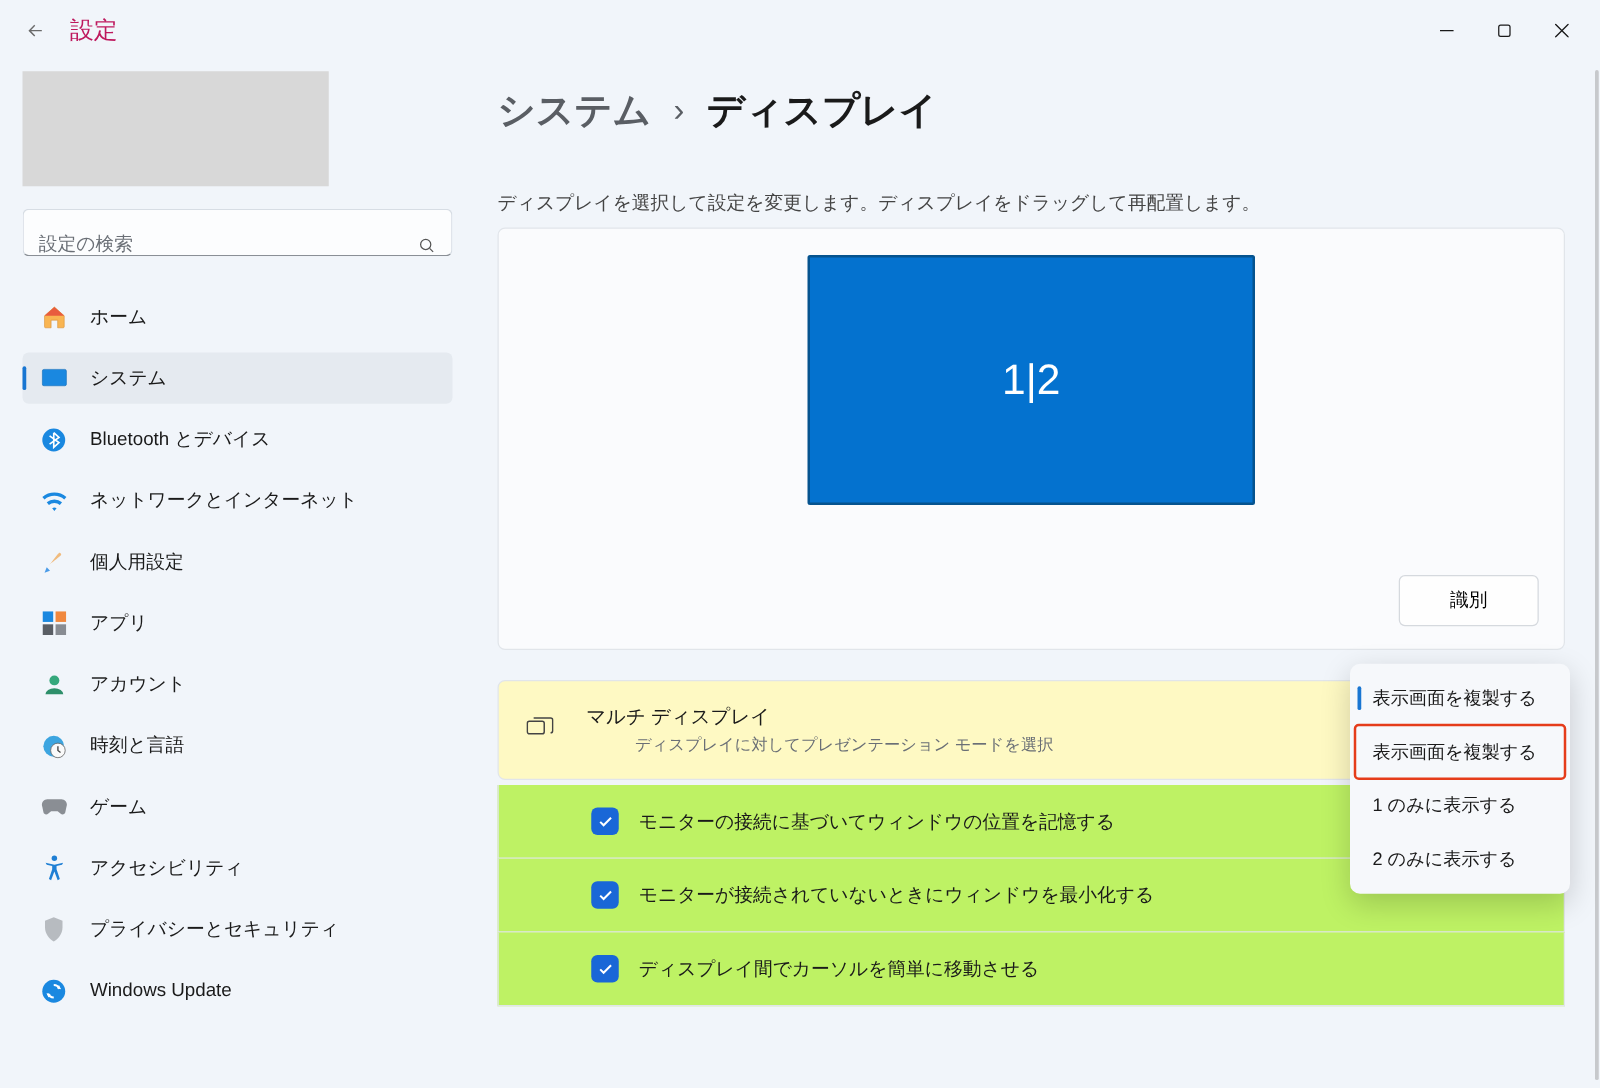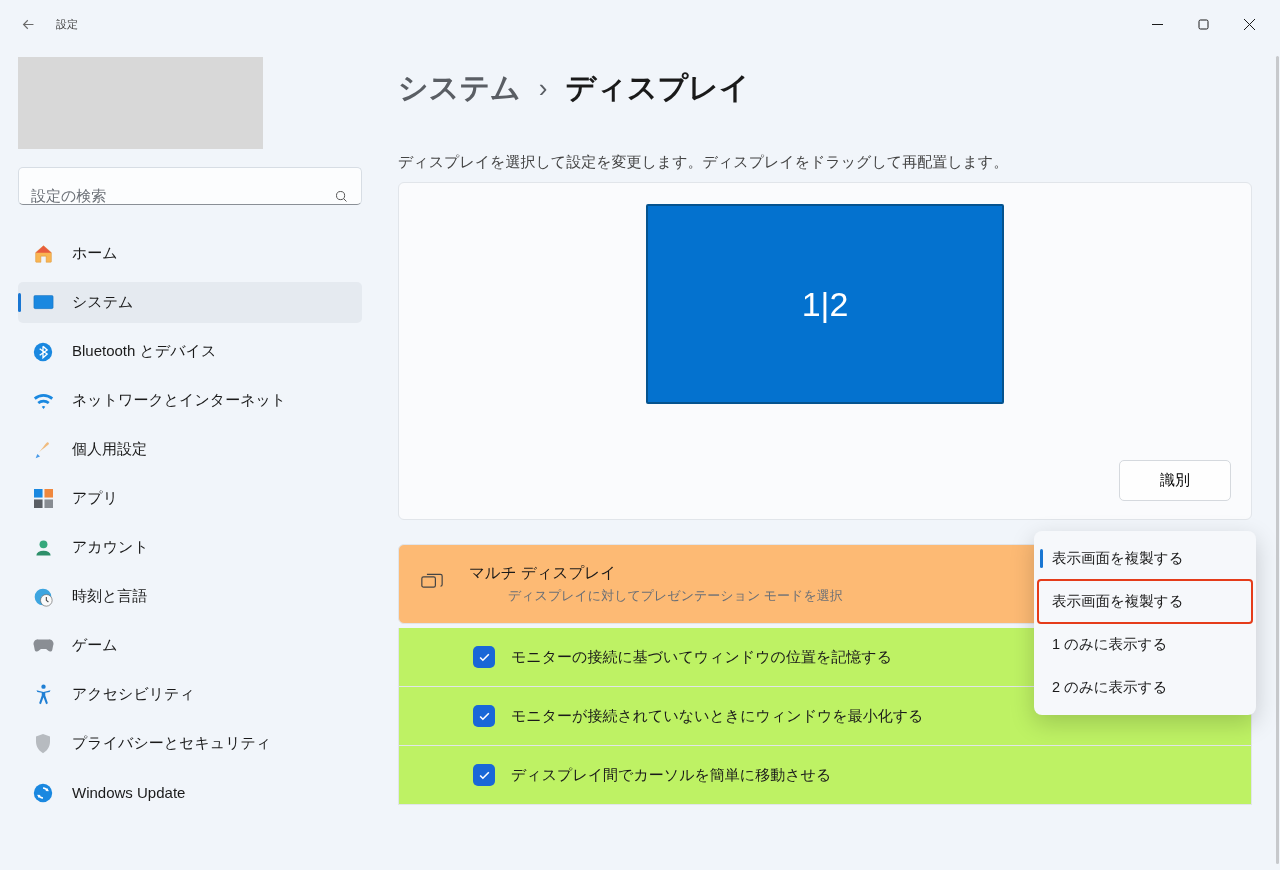--- a/index.html
+++ b/index.html
@@ -1,21 +1,21 @@
 <!DOCTYPE html>
 <html><head>
 <meta charset="utf-8">
 <style>
 * { margin: 0; padding: 0; box-sizing: border-box; font-family: "Yu Gothic UI", "Segoe UI", sans-serif; }
 body { background: #f1f5fa; width: 1280px; height: 870px; overflow: hidden; position: relative; }
 
 
 .titlebar { display: flex; align-items: center; height: 48px; padding: 0 8px; }
 .back-btn { width: 40px; height: 40px; display: flex; align-items: center; justify-content: center; color: #6a6a6a; }
-.titlebar-title { font-size: 11px; margin-left: 8px; color: #404040; }
+.titlebar-title { font-size: 19px; margin-left: 8px; color: #be185d; }
 .window-controls { margin-left: auto; display: flex; }
 .window-ctrl { width: 46px; height: 40px; display: flex; align-items: center; justify-content: center; color: #1a1a1a; }
 
 
 .sidebar { position: absolute; left: 0; top: 48px; width: 380px; bottom: 0; padding: 9px 18px 0 18px; }
 .user-placeholder { width: 245px; height: 92px; background: #d8d8d8; margin-bottom: 18px; }
 .search-box { position: relative; width: 344px; height: 38px; background: #fcfdfe; border: 1px solid #d7dde4; border-radius: 5px; border-bottom: 1.5px solid #8a8f96; display: flex; align-items: flex-end; padding: 0 12px; margin-bottom: 28px; }
 .search-input { border: none; background: transparent; flex: 1; font-size: 15px; outline: none; color: #555; }
 .search-input::placeholder { color: #6a6f76; }
 .search-icon { color: #555; }
@@ -33,27 +33,27 @@
 .bc-sep { font-size: 26px; color: #5a5e64; }
 .bc-current { font-size: 30px; font-weight: 600; color: #1a1a1a; }
 .subhelp { font-size: 15px; color: #444; margin-bottom: 10px; margin-top: 14px; }
 
 .display-arrangement { border: 1px solid #e1e5ea; border-radius: 6px; background: #fafbfd; padding: 21px 20px 18px 20px; position: relative; margin-bottom: 24px; }
 .monitor { width: 358px; height: 200px; background: #0472cf; color: #ffffff; display: flex; align-items: center; justify-content: center; font-size: 34px; font-weight: 400; margin: 0 auto 56px auto; border: 2px solid #05538f; border-radius: 2px; }
 .arrangement-footer { display: flex; justify-content: flex-end; gap: 12px; }
 .identify-btn { background: #fefefe; border: 1px solid #d5d9de; border-radius: 5px; padding: 10px 40px; font-size: 15px; cursor: pointer; }
 
 
-.dropdown { position: absolute; right: 24px; top: 531px; width: 222px; background: #f6f8fb; border-radius: 8px; box-shadow: 0 8px 24px rgba(0,0,0,0.18); padding: 6px 4px; z-index: 10; }
+.dropdown { position: absolute; right: 24px; top: 531px; width: 176px; background: #f6f8fb; border-radius: 8px; box-shadow: 0 8px 24px rgba(0,0,0,0.18); padding: 6px 4px; z-index: 10; }
 .dropdown-item { padding: 12px 14px; font-size: 14.5px; color: #1a1a1a; border-radius: 5px; cursor: pointer; position: relative; }
 .dropdown-item.selected::before { content: ""; position: absolute; left: 2px; top: 12px; bottom: 12px; width: 3px; background: #1976d2; border-radius: 2px; }
 .dropdown-item.highlighted { outline: 2.5px solid #e53c1a; outline-offset: -1px; border-radius: 3px; }
 
 
-.setting-card { border: 1px solid #e1e5ea; border-radius: 6px; background: #fdba74; padding: 18px 22px; display: flex; align-items: center; margin-bottom: 4px; }
+.setting-card { border: 1px solid #e1e5ea; border-radius: 6px; background: #fef9c3; padding: 18px 22px; display: flex; align-items: center; margin-bottom: 4px; }
 .setting-card .card-icon { width: 24px; margin-right: 24px; color: #444; }
 .setting-titles { flex: 1; }
 .setting-title { font-size: 15.5px; color: #1a1a1a; }
 .setting-desc { font-size: 13px; color: #6a6f76; margin-top: 3px; margin-left: 39px; }
 .chevron { color: #555; }
 
 .checkbox-row { border: 1px solid #e1e5ea; border-top: none; background: #bef264; padding: 18px 22px 18px 74px; display: flex; align-items: center; gap: 16px; }
 .checkbox-row:first-of-type { border-top: 1px solid #e1e5ea; }
 .checkbox { width: 22px; height: 22px; background: #1967d7; border-radius: 5px; display: flex; align-items: center; justify-content: center; color: #fff; flex-shrink: 0; }
 .checkbox-label { font-size: 15px; color: #1a1a1a; }

